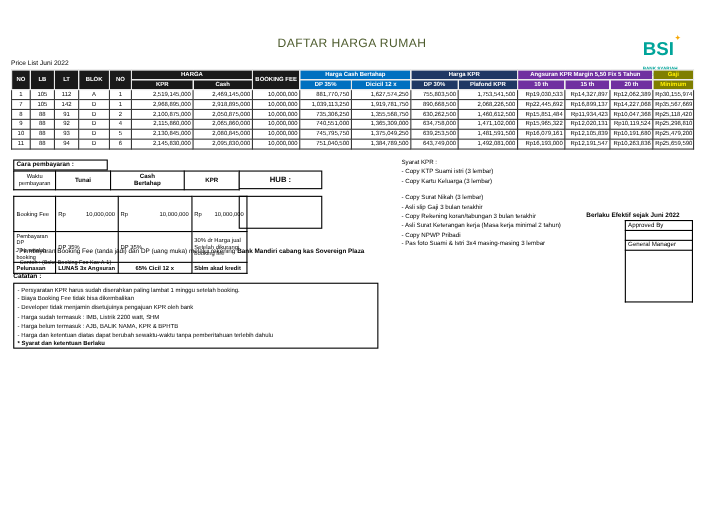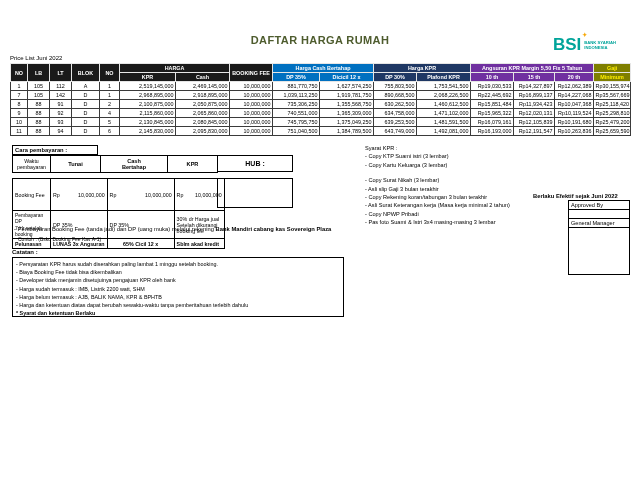--- a/index.html
+++ b/index.html
@@ -8,24 +8,24 @@
     position:relative;
     background:#ffffff;
     font-family:"Liberation Sans", sans-serif;
     color:#000;
     overflow:hidden;
   }
 
   
   .page-title {
     position:absolute; top:34px; left:0; width:100%;
-    text-align:center; font-size:11px; font-weight:bold;
+    text-align:center; font-size:11px; font-weight:normal;
     color:#4e5c2e; letter-spacing:.4px;
   }
-  .logo { position:absolute; top:36px; right:24px; display:flex; align-items:flex-start; gap:3px; }
+  .logo { position:absolute; top:36px; right:24px; display:flex; align-items:flex-start; gap:3px;flex-direction:column; }
   .logo-brand { position:relative; font-size:17px; font-weight:bold; color:#00a49a; line-height:1; }
   .logo-star { position:absolute; top:-4px; right:-6px; font-size:6px; color:#f7a600; }
   .logo-tagline { font-size:4.2px; font-weight:bold; color:#00a49a; line-height:1.2; margin-top:4px; white-space:pre-line; }
 
   .pricelist-label { position:absolute; left:10px; top:55px; font-size:6px; }
 
   
   table.price { position:absolute; left:10px; top:63px; width:620px;
     border-collapse:collapse; table-layout:fixed; font-size:5.4px; }
   table.price th, table.price td { overflow:hidden; white-space:nowrap; }

